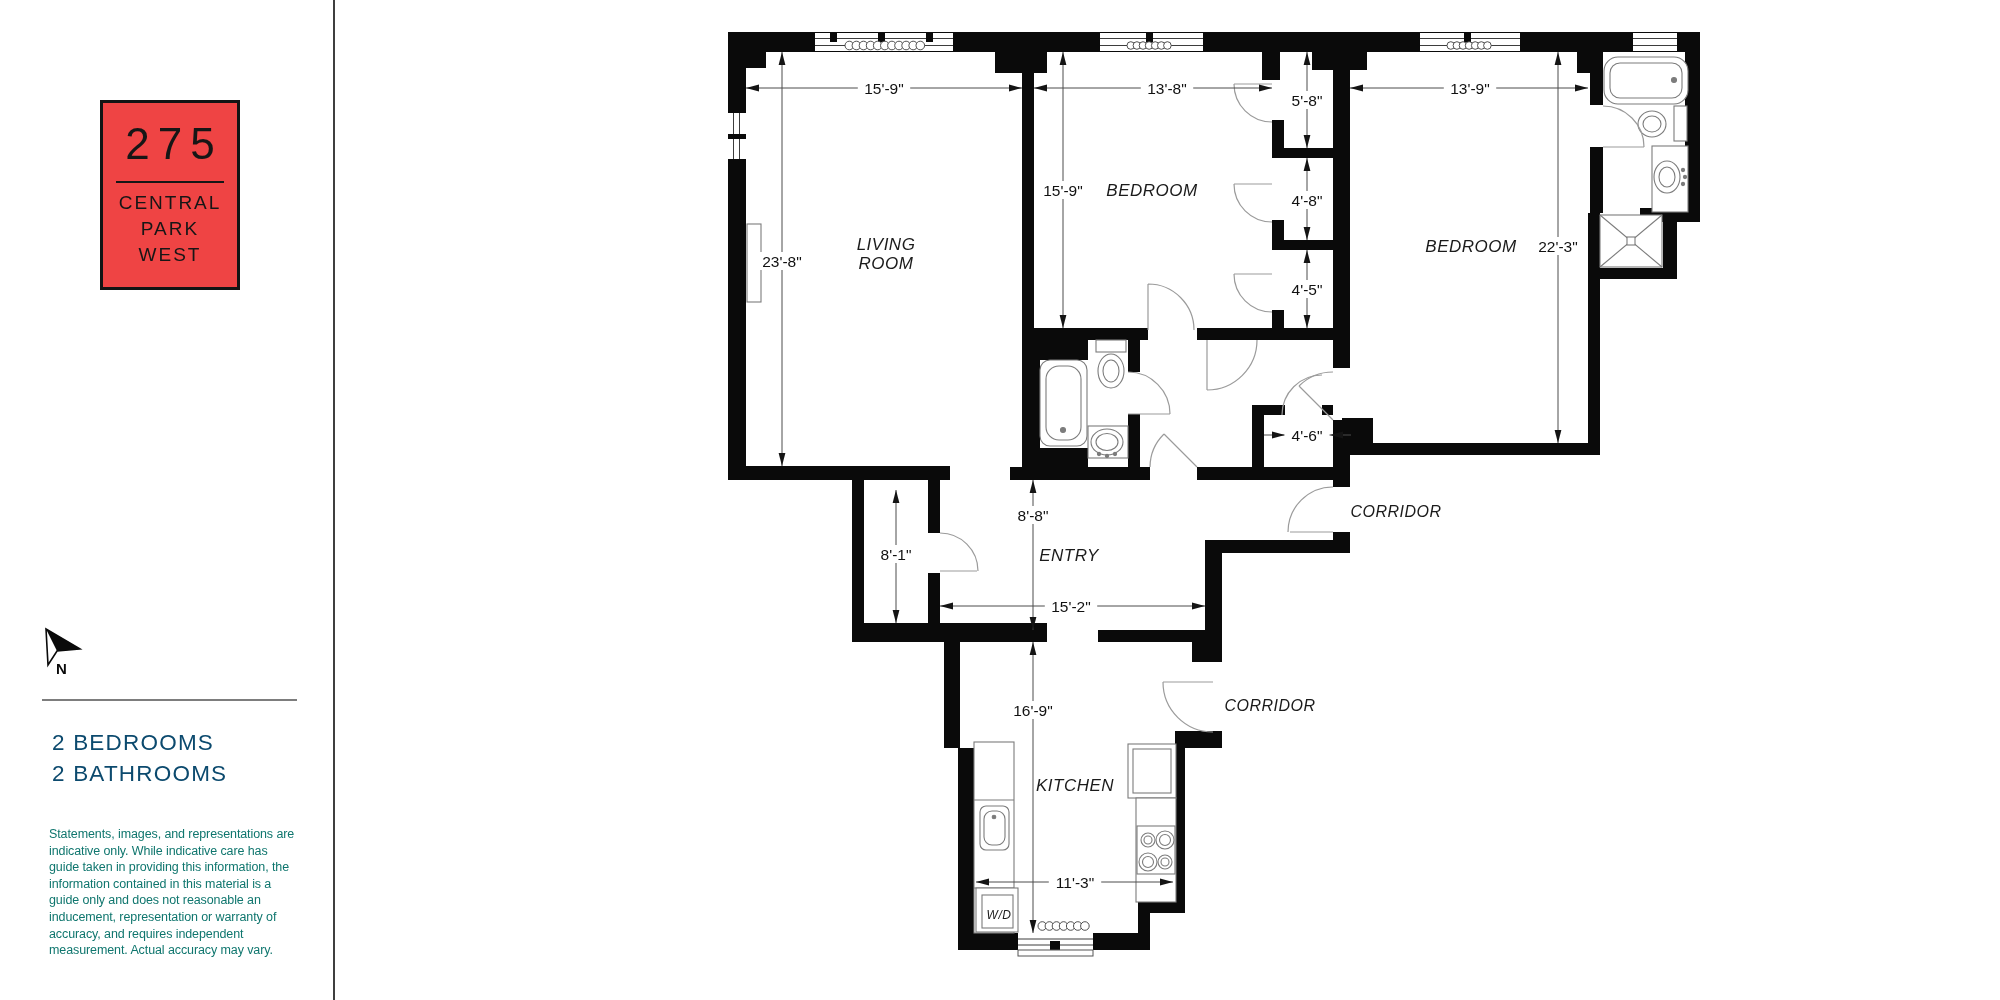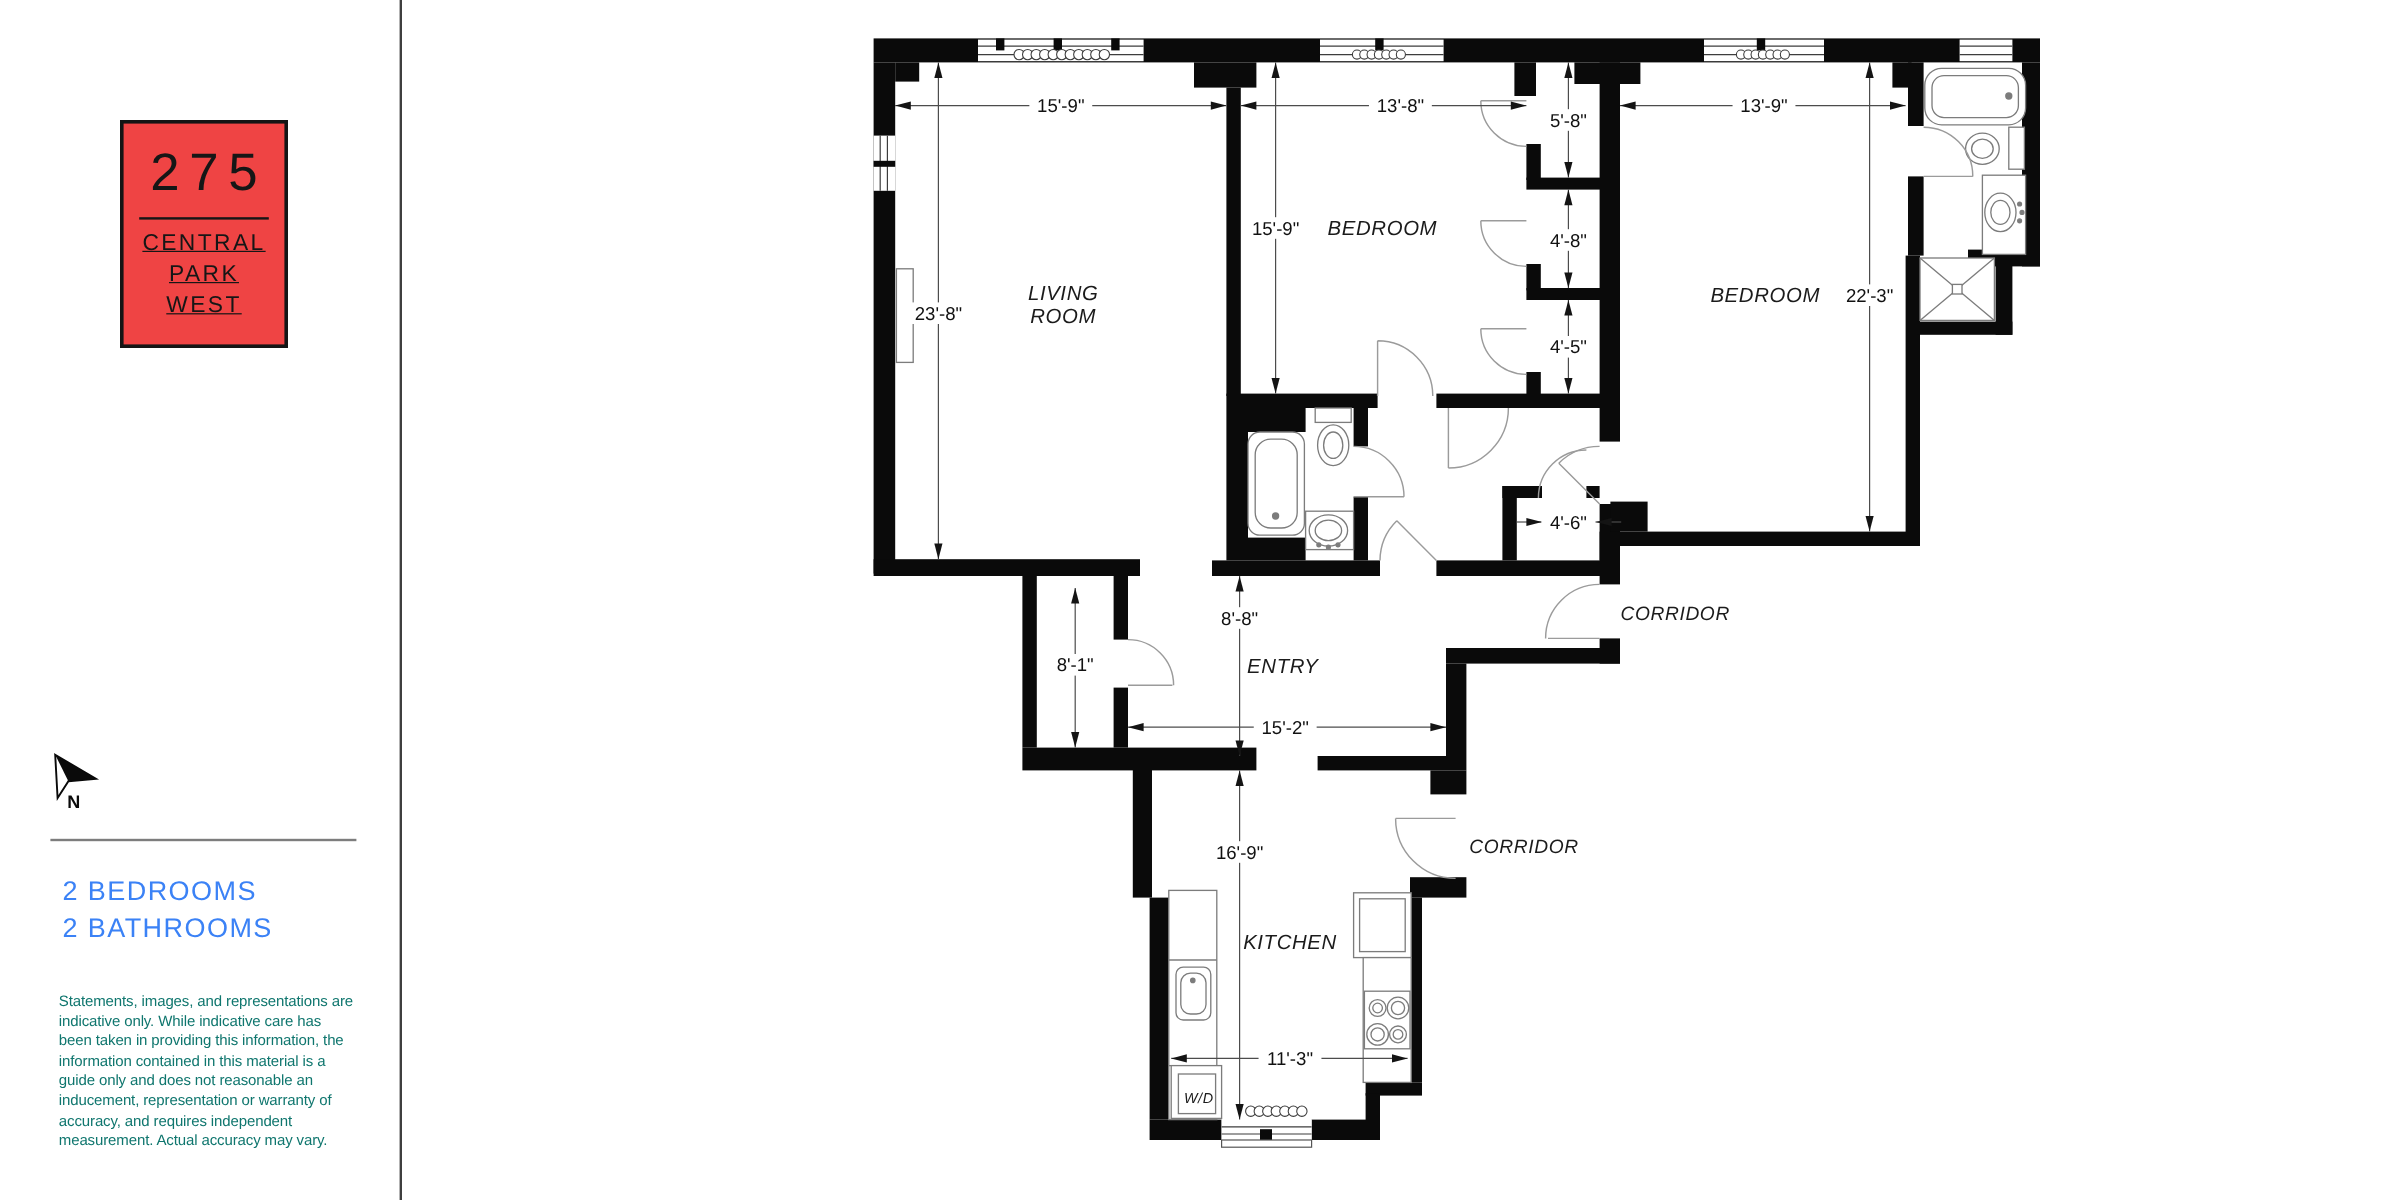--- a/index.html
+++ b/index.html
@@ -1,25 +1,25 @@
 <!DOCTYPE html>
 <html><head>
 <meta charset="utf-8">
 <style>
   html,body{margin:0;padding:0;background:#fff;}
   body{width:2000px;height:1000px;position:relative;font-family:"Liberation Sans",sans-serif;color:#111;overflow:hidden;}
   .sep-vertical{position:absolute;left:333px;top:0;width:2px;height:1000px;background:#3f3f3f;}
   .logo-box{position:absolute;left:100px;top:100px;width:134px;height:184px;border:3px solid #141414;background:#ef4444;}
   .logo-number{position:absolute;top:16px;left:0;width:100%;text-align:center;font-size:44px;font-weight:400;letter-spacing:8px;padding-left:8px;box-sizing:border-box;color:#161616;}
   .logo-divider{position:absolute;top:78px;left:13px;right:13px;border-top:2px solid #161616;}
-  .logo-name{position:absolute;top:87px;left:0;width:100%;text-align:center;font-size:19px;font-weight:500;letter-spacing:2px;line-height:26px;color:#161616;text-decoration:underline;}
+  .logo-name{position:absolute;top:87px;left:0;width:100%;text-align:center;font-size:19px;font-weight:500;letter-spacing:2px;line-height:26px;color:#161616;}
   .north-wrap{position:absolute;left:42px;top:622px;width:60px;height:62px;}
   .north-n{position:absolute;left:56px;top:660px;font-size:15px;font-weight:700;color:#0a0a0a;}
   .sep-horizontal{position:absolute;left:42px;top:699px;width:255px;border-top:2px solid #7d7d7d;}
-  .summary{position:absolute;left:52px;top:727px;font-size:22.5px;letter-spacing:1.2px;line-height:31px;color:#3b82f6;font-weight:400;}
+  .summary{position:absolute;left:52px;top:727px;font-size:22.5px;letter-spacing:1.2px;line-height:31px;color:#0c4a6e;font-weight:400;}
   .disclaimer{position:absolute;left:49px;top:826px;width:280px;font-size:12.5px;line-height:16.6px;letter-spacing:-0.1px;color:#0f766e;}
   .plan-svg{position:absolute;left:0;top:0;}
   .room-label{font-family:"Liberation Sans",sans-serif;font-style:italic;fill:#1b1b1b;letter-spacing:0.5px;}
   .dim-label{font-family:"Liberation Sans",sans-serif;fill:#111;}
 </style>
 </head>
 <body>
 
 <div class="sep-vertical"></div>
 
@@ -44,21 +44,21 @@
 <div class="sep-horizontal"></div>
 
 <div class="summary">
   <div>2 BEDROOMS</div>
   <div>2 BATHROOMS</div>
 </div>
 
 <div class="disclaimer">
   <div>Statements, images, and representations are</div>
   <div>indicative only. While indicative care has</div>
-  <div>been taken in providing this information, the</div>
+  <div>guide taken in providing this information, the</div>
   <div>information contained in this material is a</div>
   <div>guide only and does not reasonable an</div>
   <div>inducement, representation or warranty of</div>
   <div>accuracy, and requires independent</div>
   <div>measurement. Actual accuracy may vary.</div>
 </div>
 
 <svg id="plan" class="plan-svg" width="2000" height="1000" viewBox="0 0 2000 1000">
 
   <g fill="#0a0a0a">

